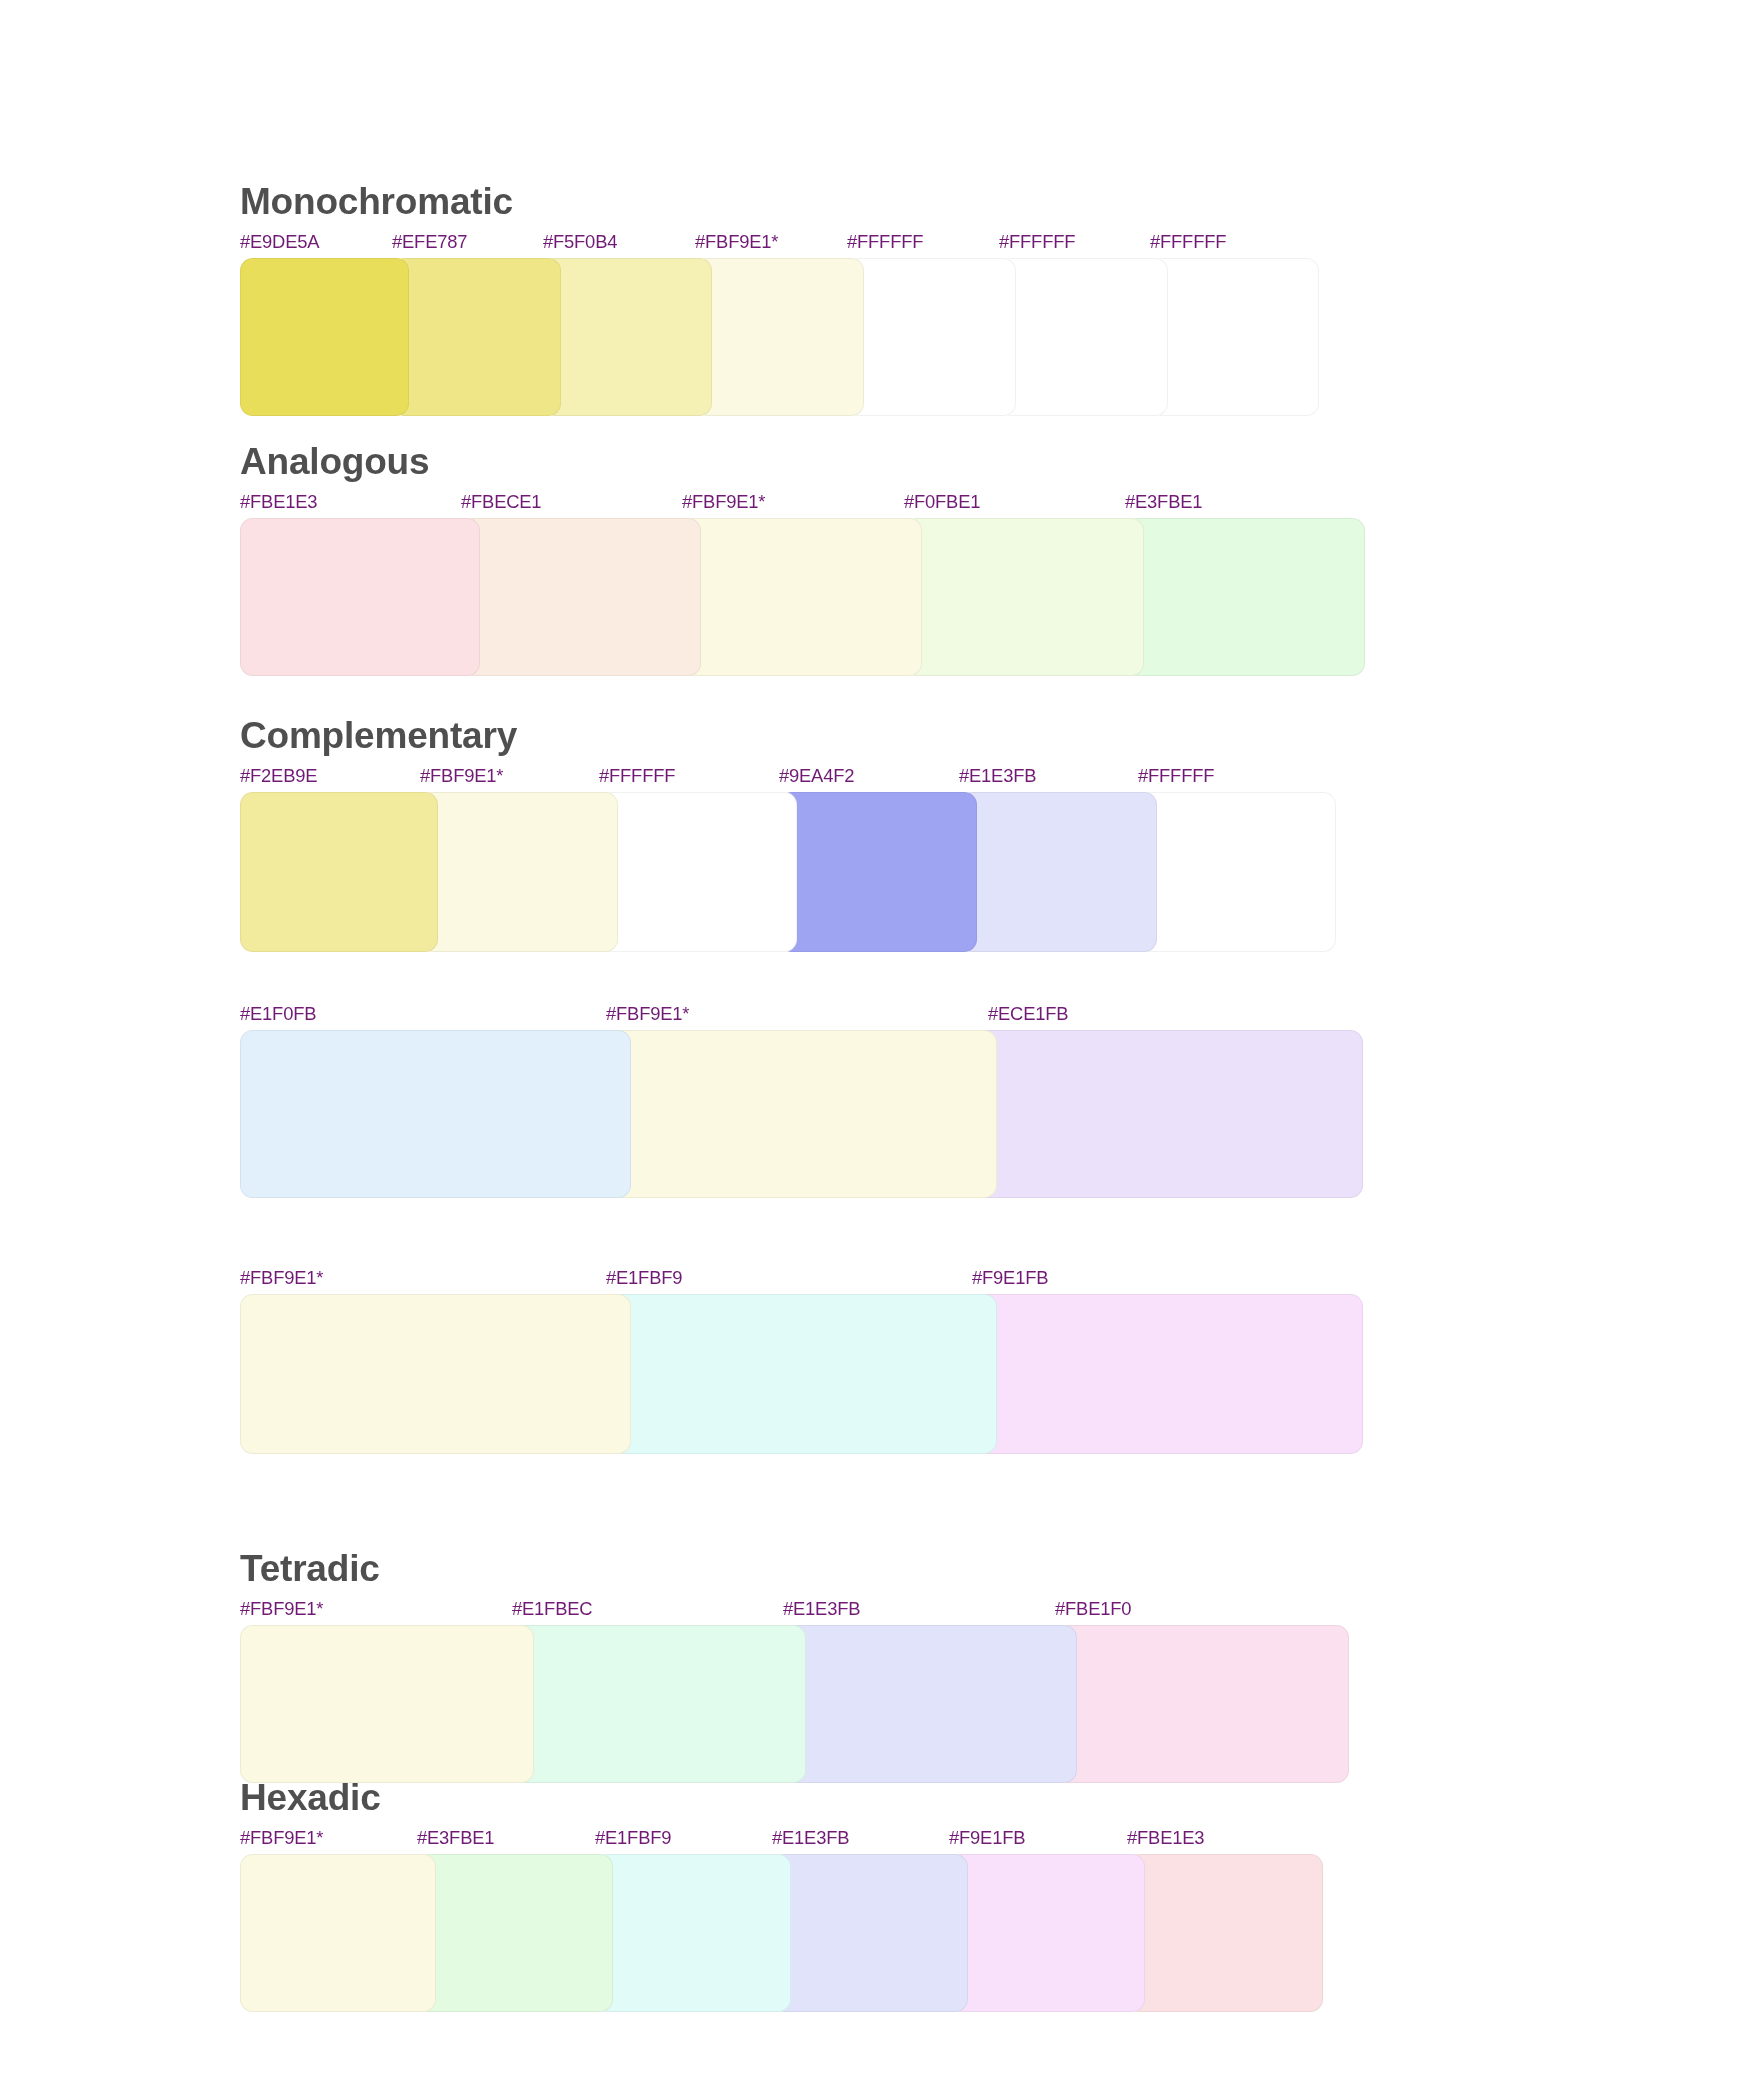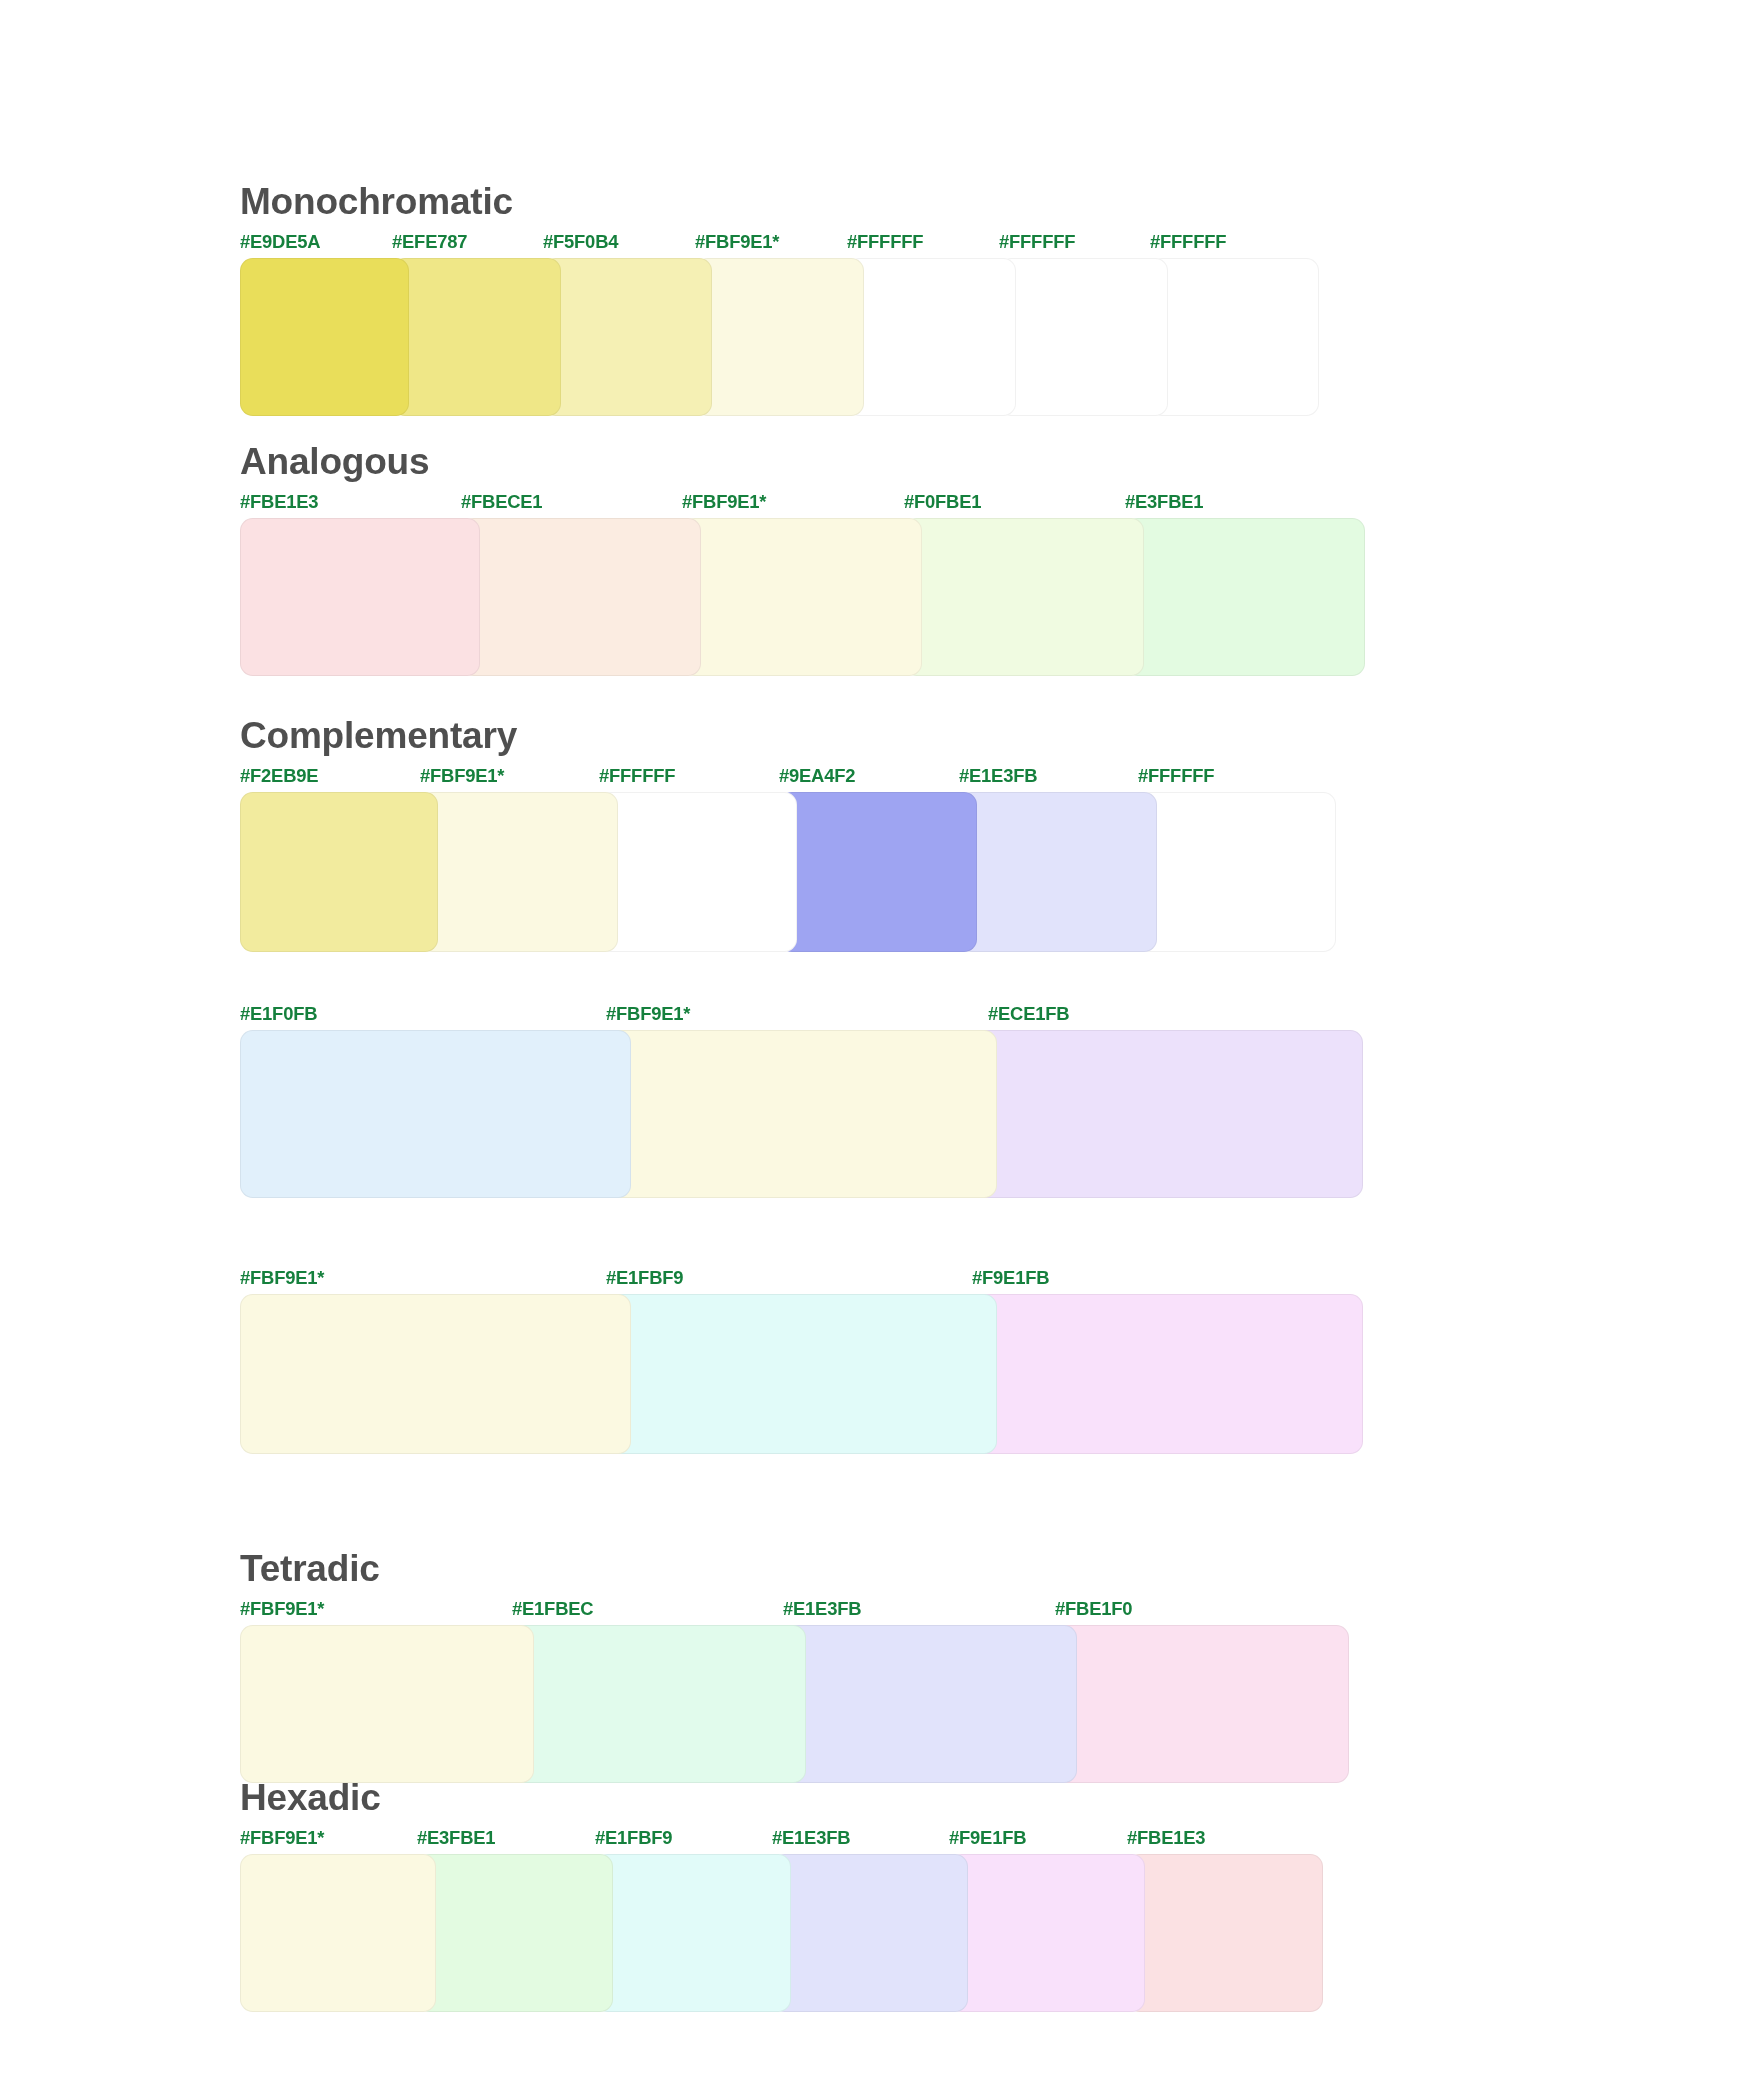--- a/index.html
+++ b/index.html
@@ -69,22 +69,22 @@
     position: relative;
     height: 27px;
     width: 100%;
   }
 
   .hex-label {
     position: absolute;
     top: 0;
     font-family: "Liberation Sans", "DejaVu Sans", sans-serif;
     font-size: 18.4px;
-    font-weight: bold;
-    color: #15803d;
+    font-weight: normal;
+    color: #701a75;
     letter-spacing: -0.2px;
     white-space: nowrap;
   }
 
   .swatches {
     position: relative;
     width: 100%;
   }
 
   .swatch {

